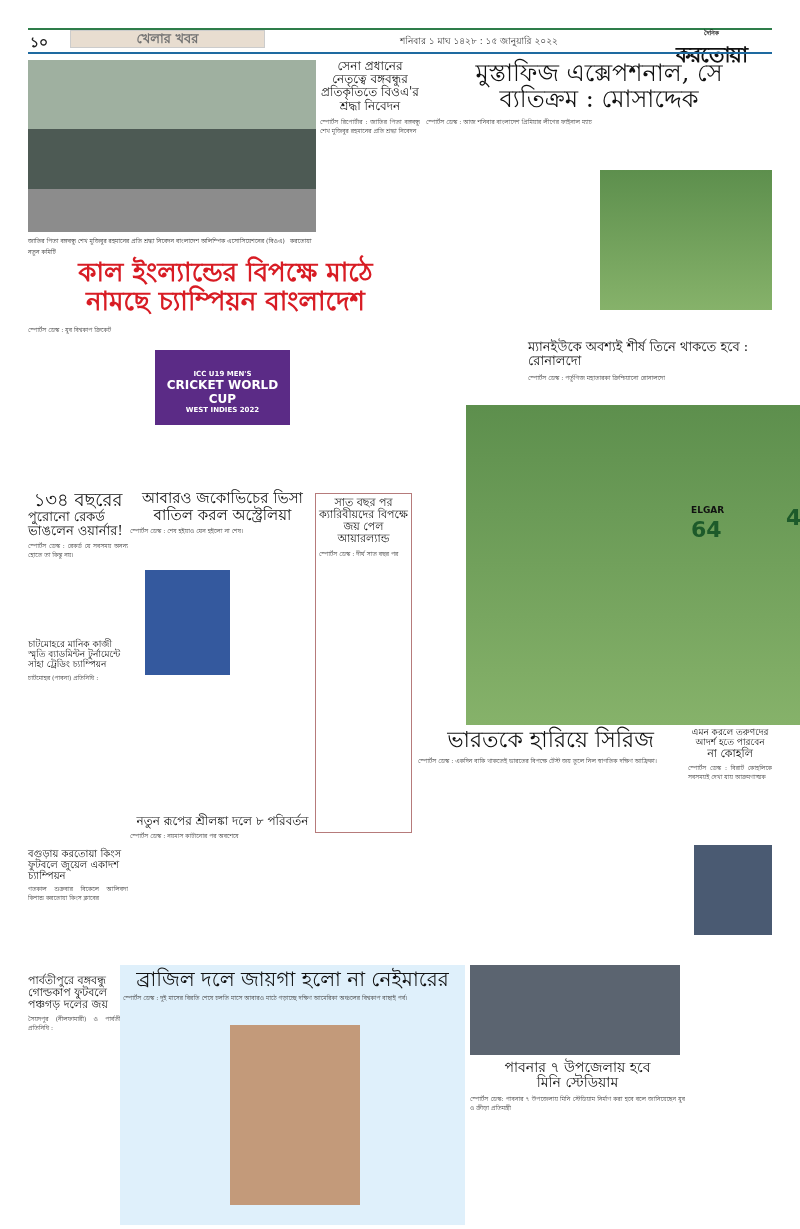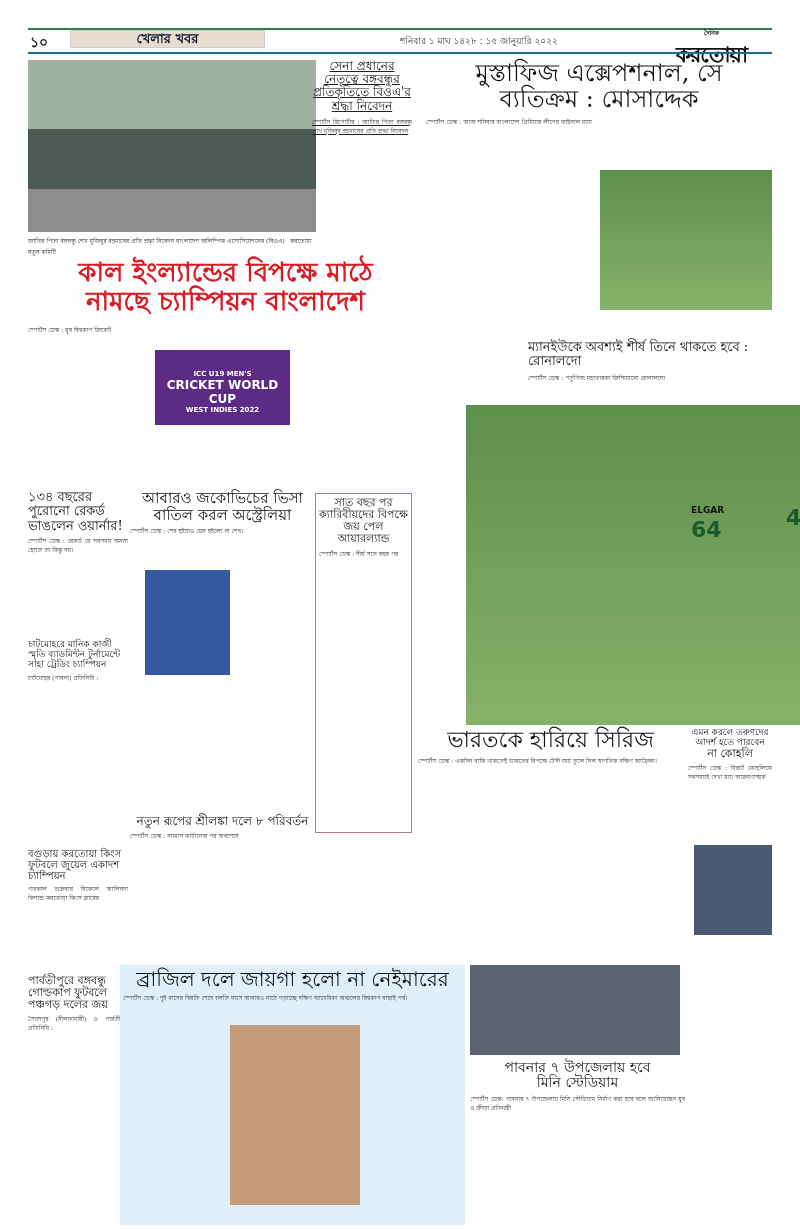--- a/index.html
+++ b/index.html
@@ -1,20 +1,20 @@
 <!DOCTYPE html>
 <html><head>
 <meta charset="utf-8">
 <style>
   * { box-sizing: border-box; margin: 0; padding: 0; }
   body { width: 800px; height: 1229px; background: #fff; font-family: "DejaVu Sans", sans-serif; position: relative; overflow: hidden; color: #222; }
   .abs { position: absolute; }
   .hdr-line { position: absolute; top: 28px; left: 28px; width: 744px; height: 2px; background: #2e7d4a; }
   .pageno { left: 30px; top: 31px; font-size: 14px; font-weight: bold; }
-  .section-tab { left: 70px; top: 30px; width: 195px; height: 18px; background: #e8ddd0; border: 1px solid #ccc; font-size: 13px; color: #0f172a; font-weight: bold; text-align: center; line-height: 16px; }
+  .section-tab { left: 70px; top: 30px; width: 195px; height: 18px; background: #e8ddd0; border: 1px solid #ccc; font-size: 13px; color: #737373; font-weight: bold; text-align: center; line-height: 16px; }
   .dateline { left: 400px; top: 34px; font-size: 9px; color: #333; }
   .masthead { left: 676px; top: 28px; font-size: 21px; font-weight: bold; color: #111; letter-spacing: -1px; }
   .masthead small { display:block; font-size: 6px; text-align: center; letter-spacing: 0; }
   .rule2 { position: absolute; top: 52px; left: 28px; width: 744px; height: 2px; background: #1e6aa0; }
   .photo { background: #7a8a80; overflow: hidden; }
   .cap { font-size: 6px; color: #333; }
   .body-txt { font-size: 6px; line-height: 9px; color: #444; text-align: justify; overflow: hidden; }
   .hl { font-family: "DejaVu Serif", serif; color: #111; text-align: center; line-height: 1.1; }
   .red-hl { color: #d81c24; font-weight: bold; }
   .boxed { border: 1px solid #b67b7b; margin-top: 23px; }
@@ -31,21 +31,21 @@
 <div class="abs masthead">
   <small>দৈনিক</small>
   <span>করতোয়া</span>
 </div>
 <div class="rule2"></div>
 
 <div class="abs photo" style="left:28px;top:60px;width:288px;height:172px;background:linear-gradient(#9fb0a0 0 40%,#4d5a54 40% 75%,#8c8c8c 75%);"></div>
 <div class="abs cap" style="left:28px;top:236px;width:260px;">জাতির পিতা বঙ্গবন্ধু শেখ মুজিবুর রহমানের প্রতি শ্রদ্ধা নিবেদন বাংলাদেশ অলিম্পিক এসোসিয়েশনের (বিওএ) নতুন কমিটি</div>
 <div class="abs cap" style="left:290px;top:236px;">করতোয়া</div>
 
-<div class="abs" style="left:312px;top:60px;width:100px;text-decoration:underline;">
+<div class="abs" style="left:320px;top:60px;width:100px;">
   <div class="hl" style="font-size:12px;">সেনা প্রধানের নেতৃত্বে বঙ্গবন্ধুর প্রতিকৃতিতে বিওএ'র শ্রদ্ধা নিবেদন</div>
   <div class="body-txt" style="margin-top:4px;height:170px;">স্পোর্টস রিপোর্টার : জাতির পিতা বঙ্গবন্ধু শেখ মুজিবুর রহমানের প্রতি শ্রদ্ধা নিবেদন</div>
 </div>
 
 <div class="abs" style="left:426px;top:60px;width:346px;">
   <div class="hl" style="font-size:24px;">মুস্তাফিজ এক্সেপশনাল, সে</div>
   <div class="hl" style="font-size:24px;">ব্যতিক্রম : মোসাদ্দেক</div>
   <div class="body-txt" style="margin-top:4px;width:170px;height:60px;">স্পোর্টস ডেস্ক : আজ শনিবার বাংলাদেশ প্রিমিয়ার লীগের ফাইনাল ম্যাচ</div>
 </div>
 <div class="abs photo field" style="left:600px;top:170px;width:172px;height:140px;"></div>
@@ -60,21 +60,21 @@
   <div style="font-size:12px;">CRICKET WORLD CUP</div>
   <div>WEST INDIES 2022</div>
 </div>
 
 <div class="abs" style="left:528px;top:318px;width:244px;">
   <div class="hl" style="font-size:13px;text-align:left;margin-top:22px;">ম্যানইউকে অবশ্যই শীর্ষ তিনে থাকতে হবে : রোনালদো</div>
   <div class="body-txt" style="margin-top:4px;height:80px;">স্পোর্টস ডেস্ক : পর্তুগিজ মহাতারকা ক্রিশ্চিয়ানো রোনালদো</div>
 </div>
 
 <div class="abs" style="left:28px;top:490px;width:100px;">
-  <div class="hl" style="font-size:13px;text-align:left;">১৩৪ বছরের</div>
+  <div class="hl" style="font-size:18px;text-align:center;">১৩৪ বছরের</div>
   <div class="hl" style="font-size:13px;text-align:left;">পুরোনো রেকর্ড</div>
   <div class="hl" style="font-size:13px;text-align:left;">ভাঙলেন ওয়ার্নার!</div>
   <div class="body-txt" style="margin-top:3px;height:100px;">স্পোর্টস ডেস্ক : রেকর্ড যে সবসময় অনন্য হোতে তা কিন্তু নয়।</div>
 </div>
 
 <div class="abs" style="left:130px;top:490px;width:185px;">
   <div class="hl" style="font-size:15px;">আবারও জকোভিচের ভিসা</div>
   <div class="hl" style="font-size:15px;">বাতিল করল অস্ট্রেলিয়া</div>
   <div class="body-txt" style="margin-top:3px;height:30px;">স্পোর্টস ডেস্ক : শেষ হইয়াও যেন হইলো না শেষ।</div>
 </div>

